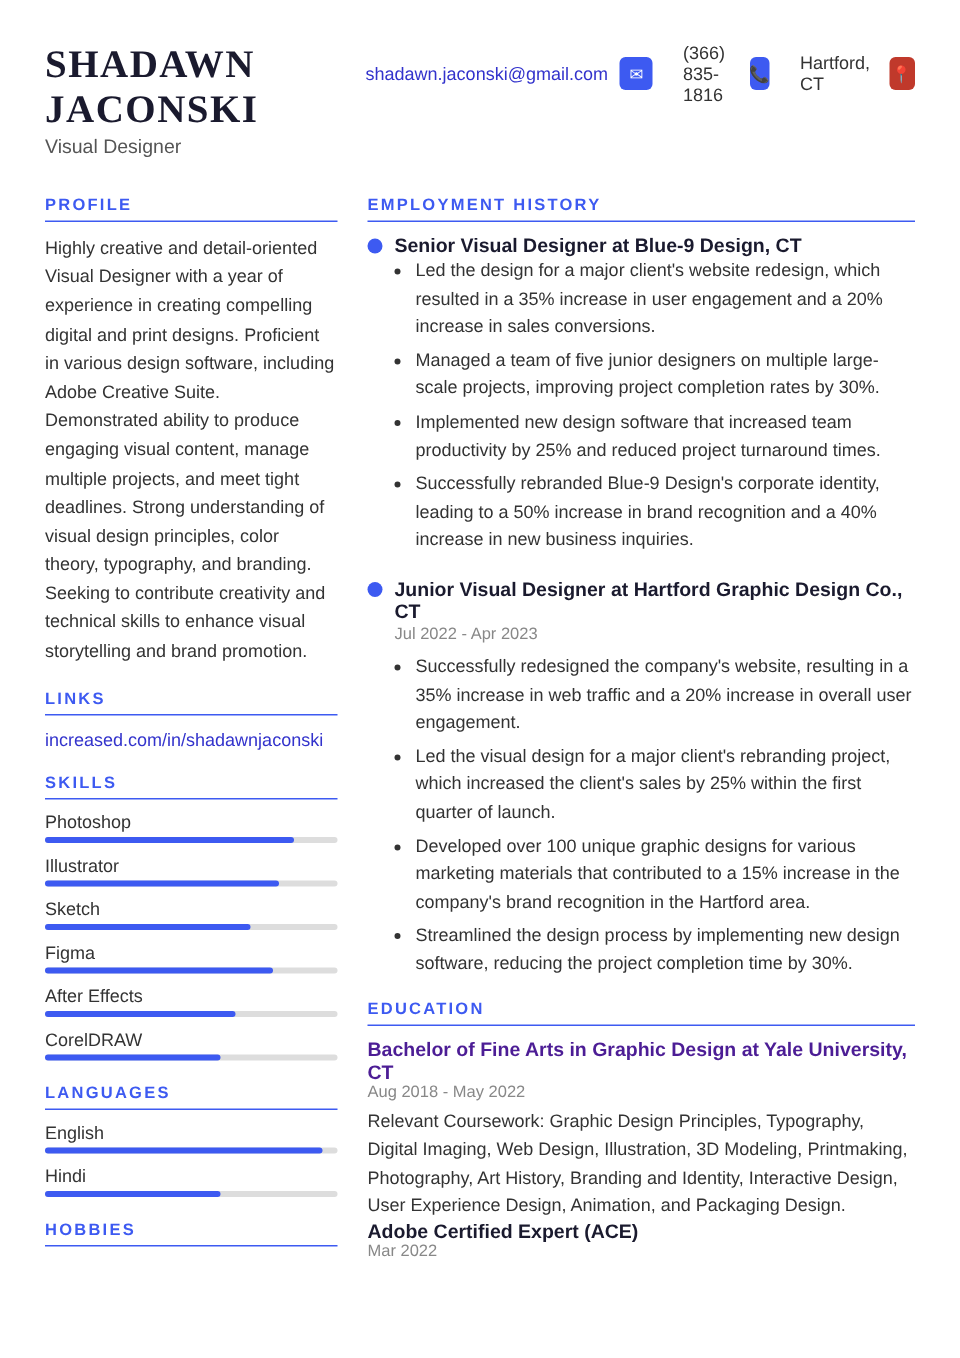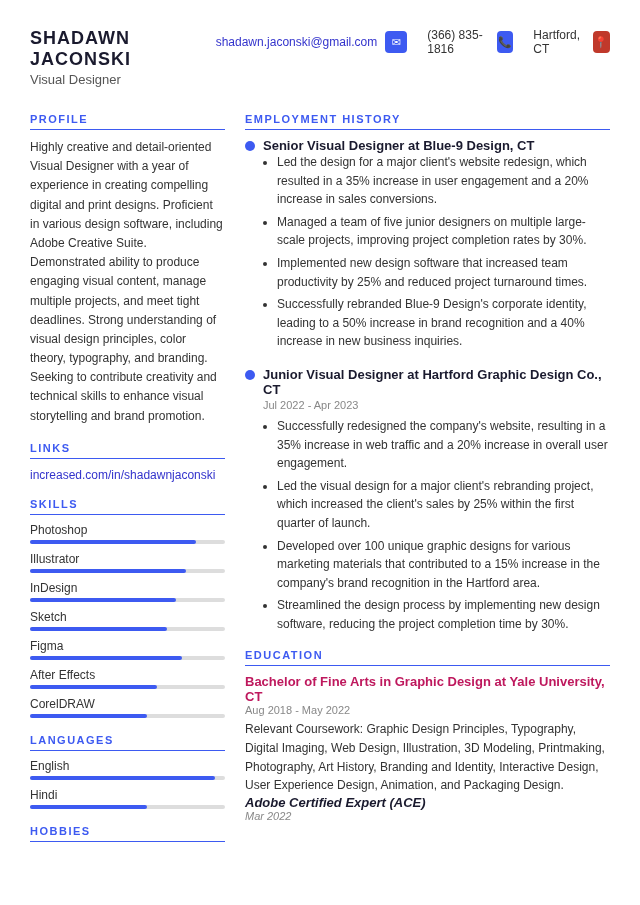--- a/index.html
+++ b/index.html
@@ -18,25 +18,26 @@
     }
     
     .header {
       display: flex;
       justify-content: space-between;
       align-items: flex-start;
       padding: 28px 30px 18px 30px;
       background: #fff;
     }
     .header-left .name {
-      font-size: 18px;
+      font-size: 26px;
       font-weight: 900;
       color: #1a1a2e;
       letter-spacing: 1px;
       text-transform: uppercase;
+      font-family: Liberation Serif, serif;
     }
     .header-left .title {
       font-size: 13px;
       color: #555;
       margin-top: 2px;
     }
     .header-right {
       display: flex;
       align-items: center;
       gap: 20px;
@@ -189,37 +190,36 @@
       font-size: 12px;
       line-height: 1.55;
       color: #333;
       margin-bottom: 4px;
     }
 
     
     .edu-title {
       font-size: 13px;
       font-weight: 700;
-      color: #be185d;
+      color: #4c1d95;
     }
     .edu-date {
       font-size: 11px;
       color: #888;
       margin-bottom: 4px;
     }
     .edu-desc {
       font-size: 12px;
       line-height: 1.55;
       color: #333;
     }
 
     
     .cert-item {
       margin-bottom: 10px;
-      font-style: italic;
     }
     .cert-title {
       font-size: 13px;
       font-weight: 700;
       color: #1a1a2e;
     }
     .cert-date {
       font-size: 11px;
       color: #888;
     }
@@ -269,26 +269,20 @@
           <div class="skill-item">
       <div class="skill-name">Photoshop</div>
       <div class="skill-bar-bg">
         <div class="skill-bar-fill" style="width:85%"></div>
       </div>
     </div>
           <div class="skill-item">
       <div class="skill-name">Illustrator</div>
       <div class="skill-bar-bg">
         <div class="skill-bar-fill" style="width:80%"></div>
-      </div>
-    </div>
-          <div class="skill-item">
-      <div class="skill-name">InDesign</div>
-      <div class="skill-bar-bg">
-        <div class="skill-bar-fill" style="width:75%"></div>
       </div>
     </div>
           <div class="skill-item">
       <div class="skill-name">Sketch</div>
       <div class="skill-bar-bg">
         <div class="skill-bar-fill" style="width:70%"></div>
       </div>
     </div>
           <div class="skill-item">
       <div class="skill-name">Figma</div>

